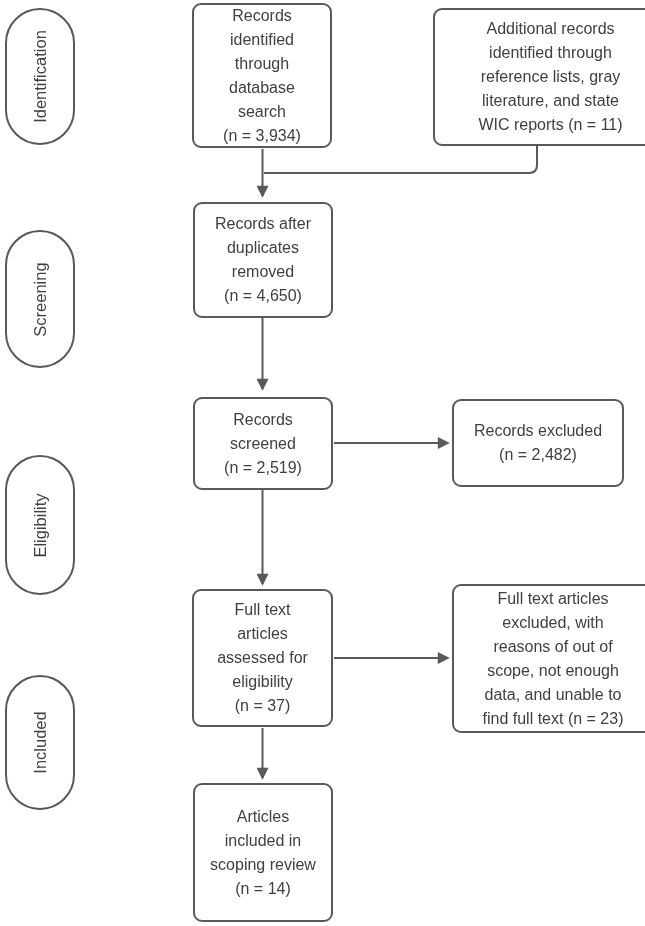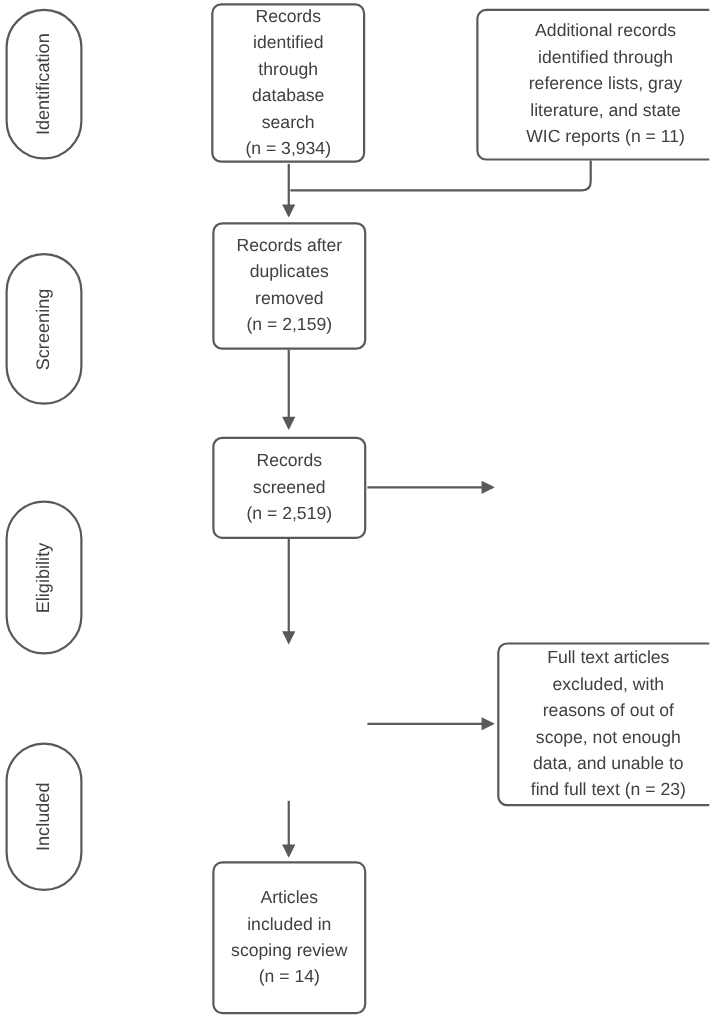--- a/index.html
+++ b/index.html
@@ -108,30 +108,41 @@
 identified through
 reference lists, gray
 literature, and state
 WIC reports (n = 11)</span>
   </div>
 
   <div class="flow-box" style="left:193px; top:202px; width:140px; height:116px;">
     <span class="box-text">Records after
 duplicates
 removed
-(n = 2,159)</span>
+(n = 4,650)</span>
   </div>
 
   <div class="flow-box" style="left:193px; top:397px; width:140px; height:93px;">
     <span class="box-text">Records
 screened
 (n = 2,519)</span>
   </div>
 
+  <div class="flow-box" style="left:452px; top:399px; width:172px; height:88px;">
+    <span class="box-text">Records excluded
+(n = 2,482)</span>
+  </div>
 
+  <div class="flow-box" style="left:192px; top:589px; width:141px; height:138px;">
+    <span class="box-text">Full text
+articles
+assessed for
+eligibility
+(n = 37)</span>
+  </div>
 
   <div class="flow-box" style="left:452px; top:584px; width:202px; height:149px;">
     <span class="box-text">Full text articles
 excluded, with
 reasons of out of
 scope, not enough
 data, and unable to
 find full text (n = 23)</span>
   </div>
 

